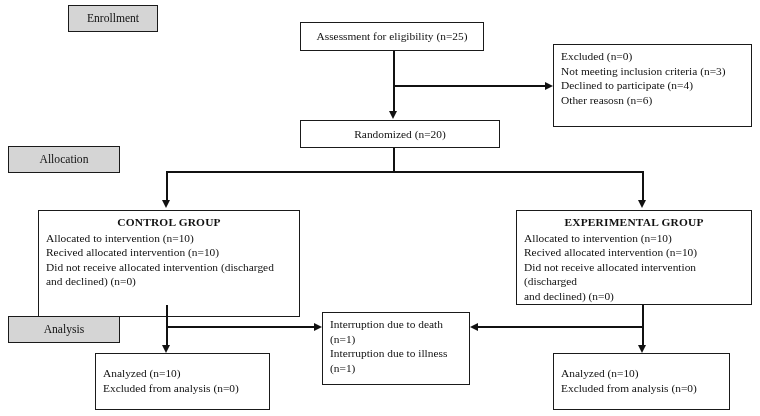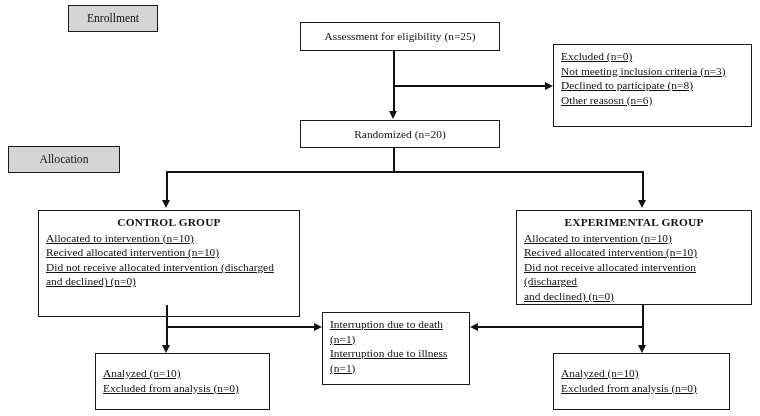--- a/index.html
+++ b/index.html
@@ -54,21 +54,21 @@
   }
 
   .grp-title {
     display: block;
     font-weight: bold;
     text-align: center;
     letter-spacing: 0.2px;
     margin-bottom: 1px;
     font-size: 11.4px;
   }
-  .grp-line { display: block; text-decoration: underline; }
+  .grp-line { display: block; }
 
   
   .vline {
     position: absolute;
     width: 2px;
     background: #111111;
   }
   .hline {
     position: absolute;
     height: 2px;
@@ -102,36 +102,39 @@
 <div id="canvas">
 
   <div class="stage-label" style="left:68px; top:5px; width:90px; height:27px;">
     <span>Enrollment</span>
   </div>
 
   <div class="stage-label" style="left:8px; top:146px; width:112px; height:27px;">
     <span>Allocation</span>
   </div>
 
-
-  <div class="box centered" style="left:300px; top:22px; width:200px; height:29px;">
+  <div class="stage-label" style="left:8px; top:316px; width:112px; height:27px;">
+    <span>Analysis</span>
+  </div>
+
+  <div class="box centered" style="left:300px; top:22px; width:184px; height:29px;">
     <div class="inner">Assessment for eligibility (n=25)</div>
   </div>
 
   <div class="vline" style="left:393px; top:51px; height:61px;"></div>
   <div class="arrow-down" style="left:389px; top:111px;"></div>
 
   <div class="hline" style="left:393px; top:85px; width:152px;"></div>
   <div class="arrow-right" style="left:545px; top:82px;"></div>
 
   <div class="box" style="left:553px; top:44px; width:199px; height:83px;">
     <div class="inner">
       <span class="grp-line">Excluded (n=0)</span>
       <span class="grp-line">Not meeting inclusion criteria (n=3)</span>
-      <span class="grp-line">Declined to participate (n=8)</span>
+      <span class="grp-line">Declined to participate (n=4)</span>
       <span class="grp-line">Other reasosn (n=6)</span>
     </div>
   </div>
 
   <div class="box centered" style="left:300px; top:120px; width:200px; height:28px;">
     <div class="inner">Randomized (n=20)</div>
   </div>
 
   <div class="vline" style="left:393px; top:148px; height:25px;"></div>
   <div class="hline" style="left:166px; top:171px; width:478px;"></div>

